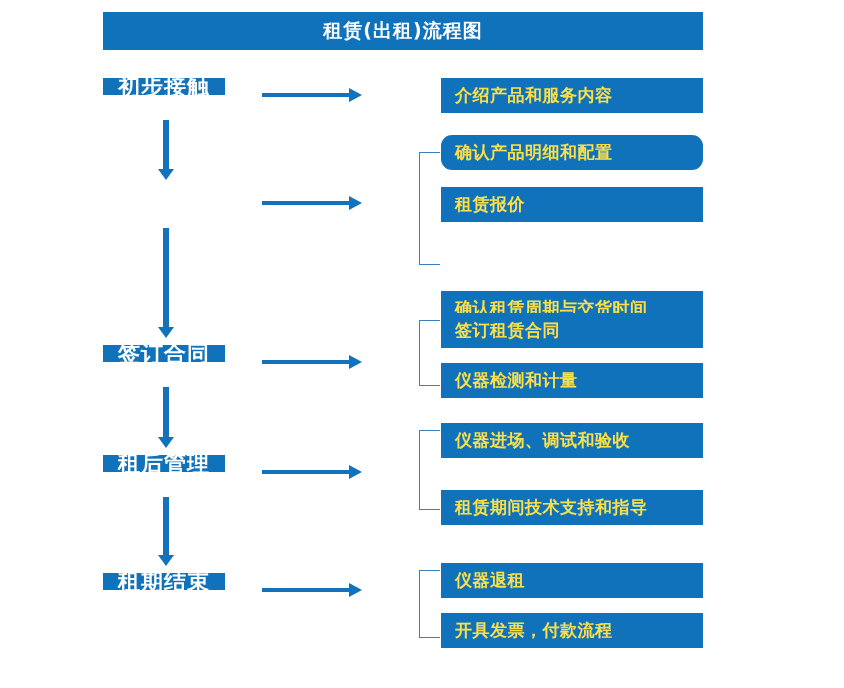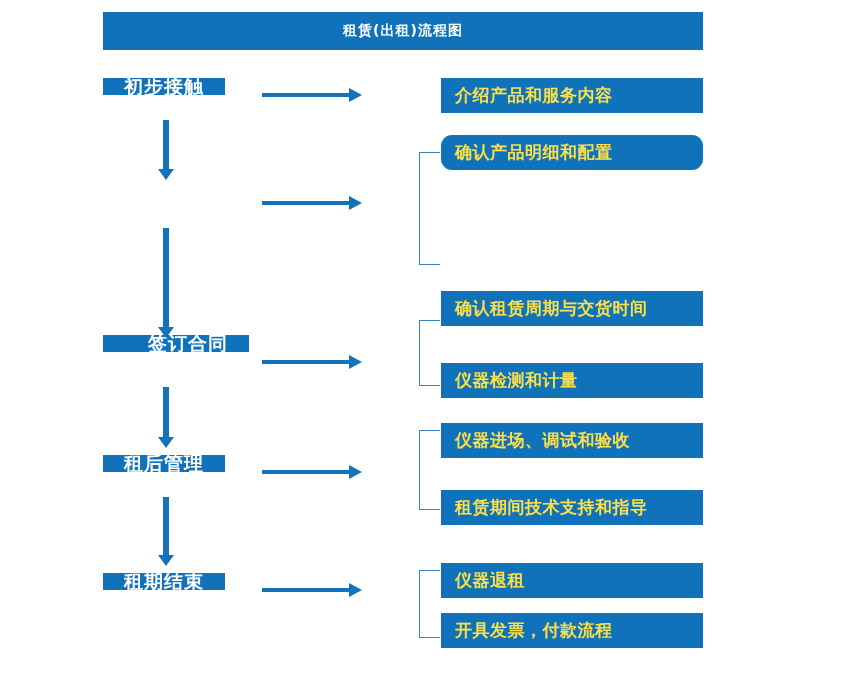--- a/index.html
+++ b/index.html
@@ -21,37 +21,37 @@
 
   
   .title-bar {
     position: absolute;
     left: 103px;
     top: 12px;
     width: 600px;
     height: 38px;
     background: #0F72BB;
     color: #ffffff;
-    font-size: 14px;
+    font-size: 19px;
     font-weight: bold;
     display: flex;
     align-items: center;
     justify-content: center;
     letter-spacing: 1px;
   }
 
   
   .stage-box {
     position: absolute;
     left: 103px;
     width: 122px;
     height: 17px;
     background: #0F72BB;
     color: #ffffff;
-    font-size: 19px;
+    font-size: 22px;
     font-weight: bold;
     display: flex;
     align-items: center;
     justify-content: center;
     letter-spacing: 1px;
   }
 
   
   .detail-box {
     position: absolute;
@@ -131,21 +131,21 @@
   }
 </style>
 </head>
 <body>
 
 <div id="canvas">
 
   <div class="title-bar">租赁(出租)流程图</div>
 
   <div class="stage-box" style="top:78px;">初步接触</div>
-  <div class="stage-box" style="top:335px;padding-left:24px;">签订合同</div>
+  <div class="stage-box" style="top:345px;">签订合同</div>
   <div class="stage-box" style="top:455px;">租后管理</div>
   <div class="stage-box" style="top:573px;">租期结束</div>
 
   <div class="v-arrow" style="top:120px; height:60px;">
     <div class="shaft" style="height:49px;"></div>
     <div class="head"></div>
   </div>
   <div class="v-arrow" style="top:228px; height:110px;">
     <div class="shaft" style="height:99px;"></div>
     <div class="head"></div>
@@ -180,20 +180,22 @@
     <div class="head"></div>
   </div>
 
   <div class="bracket" style="top:152px; height:113px;"></div>
   <div class="bracket" style="top:320px; height:66px;"></div>
   <div class="bracket" style="top:430px; height:80px;"></div>
   <div class="bracket" style="top:570px; height:68px;"></div>
 
   <div class="detail-box" style="top:78px;">介绍产品和服务内容</div>
   <div class="detail-box" style="top:135px;border-radius:11px;">确认产品明细和配置</div>
+  <div class="detail-box" style="top:187px;">租赁报价</div>
   <div class="detail-box" style="top:247px;margin-top:44px;">确认租赁周期与交货时间</div>
+  <div class="detail-box" style="top:313px;">签订租赁合同</div>
   <div class="detail-box" style="top:363px;">仪器检测和计量</div>
   <div class="detail-box" style="top:423px;">仪器进场、调试和验收</div>
   <div class="detail-box" style="top:490px;">租赁期间技术支持和指导</div>
   <div class="detail-box" style="top:563px;">仪器退租</div>
   <div class="detail-box" style="top:613px;font-family:Liberation Mono, monospace;">开具发票，付款流程</div>
 
 </div>
 
 </body></html>

